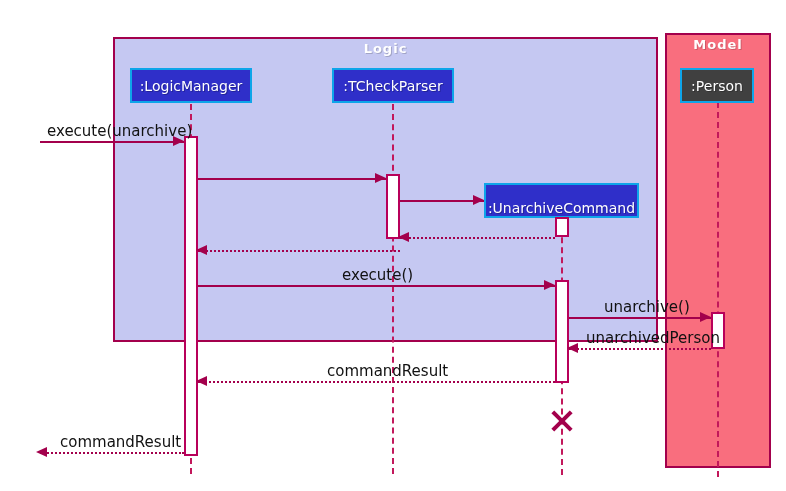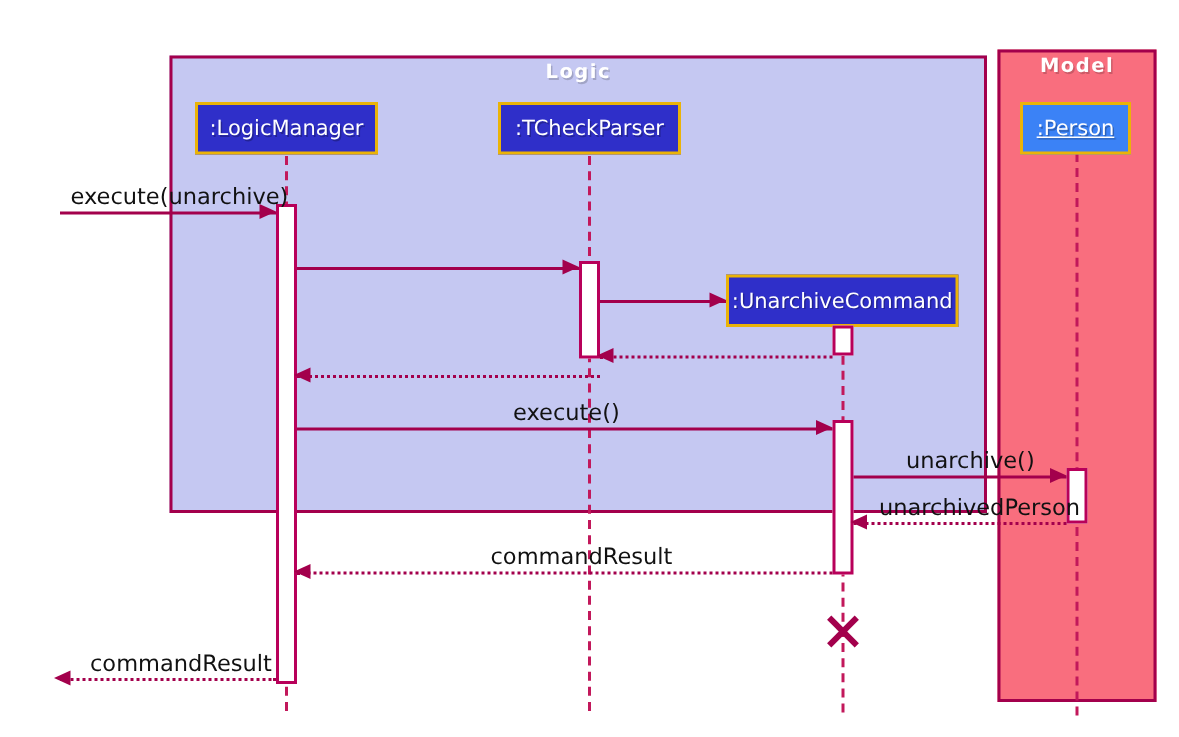--- a/index.html
+++ b/index.html
@@ -50,31 +50,31 @@
   
   .lifeline {
     position: absolute;
     width: 0;
     border-left: 2px dashed #c2185b;
   }
   
   .head {
     position: absolute;
     box-sizing: border-box;
-    border: 2px solid #eab308;
+    border: 2px solid #0ea5e9;
     color: #ffffff;
     font-size: 14px;
     display: flex;
     align-items: center;
     justify-content: center;
     white-space: nowrap;
     text-shadow: 1px 1px 0 rgba(0,0,0,0.25);
   }
   .head.blue { background: #2f2fc9; }
-  .head.dark { background: #3b82f6; text-decoration: underline; }
+  .head.dark { background: #404040; }
   
   .activation {
     position: absolute;
     box-sizing: border-box;
     background: #ffffff;
     border: 2px solid #b8005a;
   }
   
   .msg {
     position: absolute;
@@ -141,21 +141,21 @@
   <div class="lifeline" style="left:717px; top:102px; height:375px;"></div>
 
   <div class="head blue" style="left:130px; top:68px; width:122px; height:35px;">
     <span>:LogicManager</span>
   </div>
 
   <div class="head blue" style="left:332px; top:68px; width:122px; height:35px;">
     <span>:TCheckParser</span>
   </div>
 
-  <div class="head blue" style="left:484px; top:183px; width:155px; height:35px;">
+  <div class="head blue" style="left:484px; top:183px; width:155px; height:35px;align-items:flex-end;">
     <span>:UnarchiveCommand</span>
   </div>
 
   <div class="head dark" style="left:680px; top:68px; width:74px; height:35px;">
     <span>:Person</span>
   </div>
 
   <div class="activation" style="left:184px; top:136px; width:14px; height:320px;"></div>
 
   <div class="activation" style="left:386px; top:174px; width:14px; height:65px;"></div>

